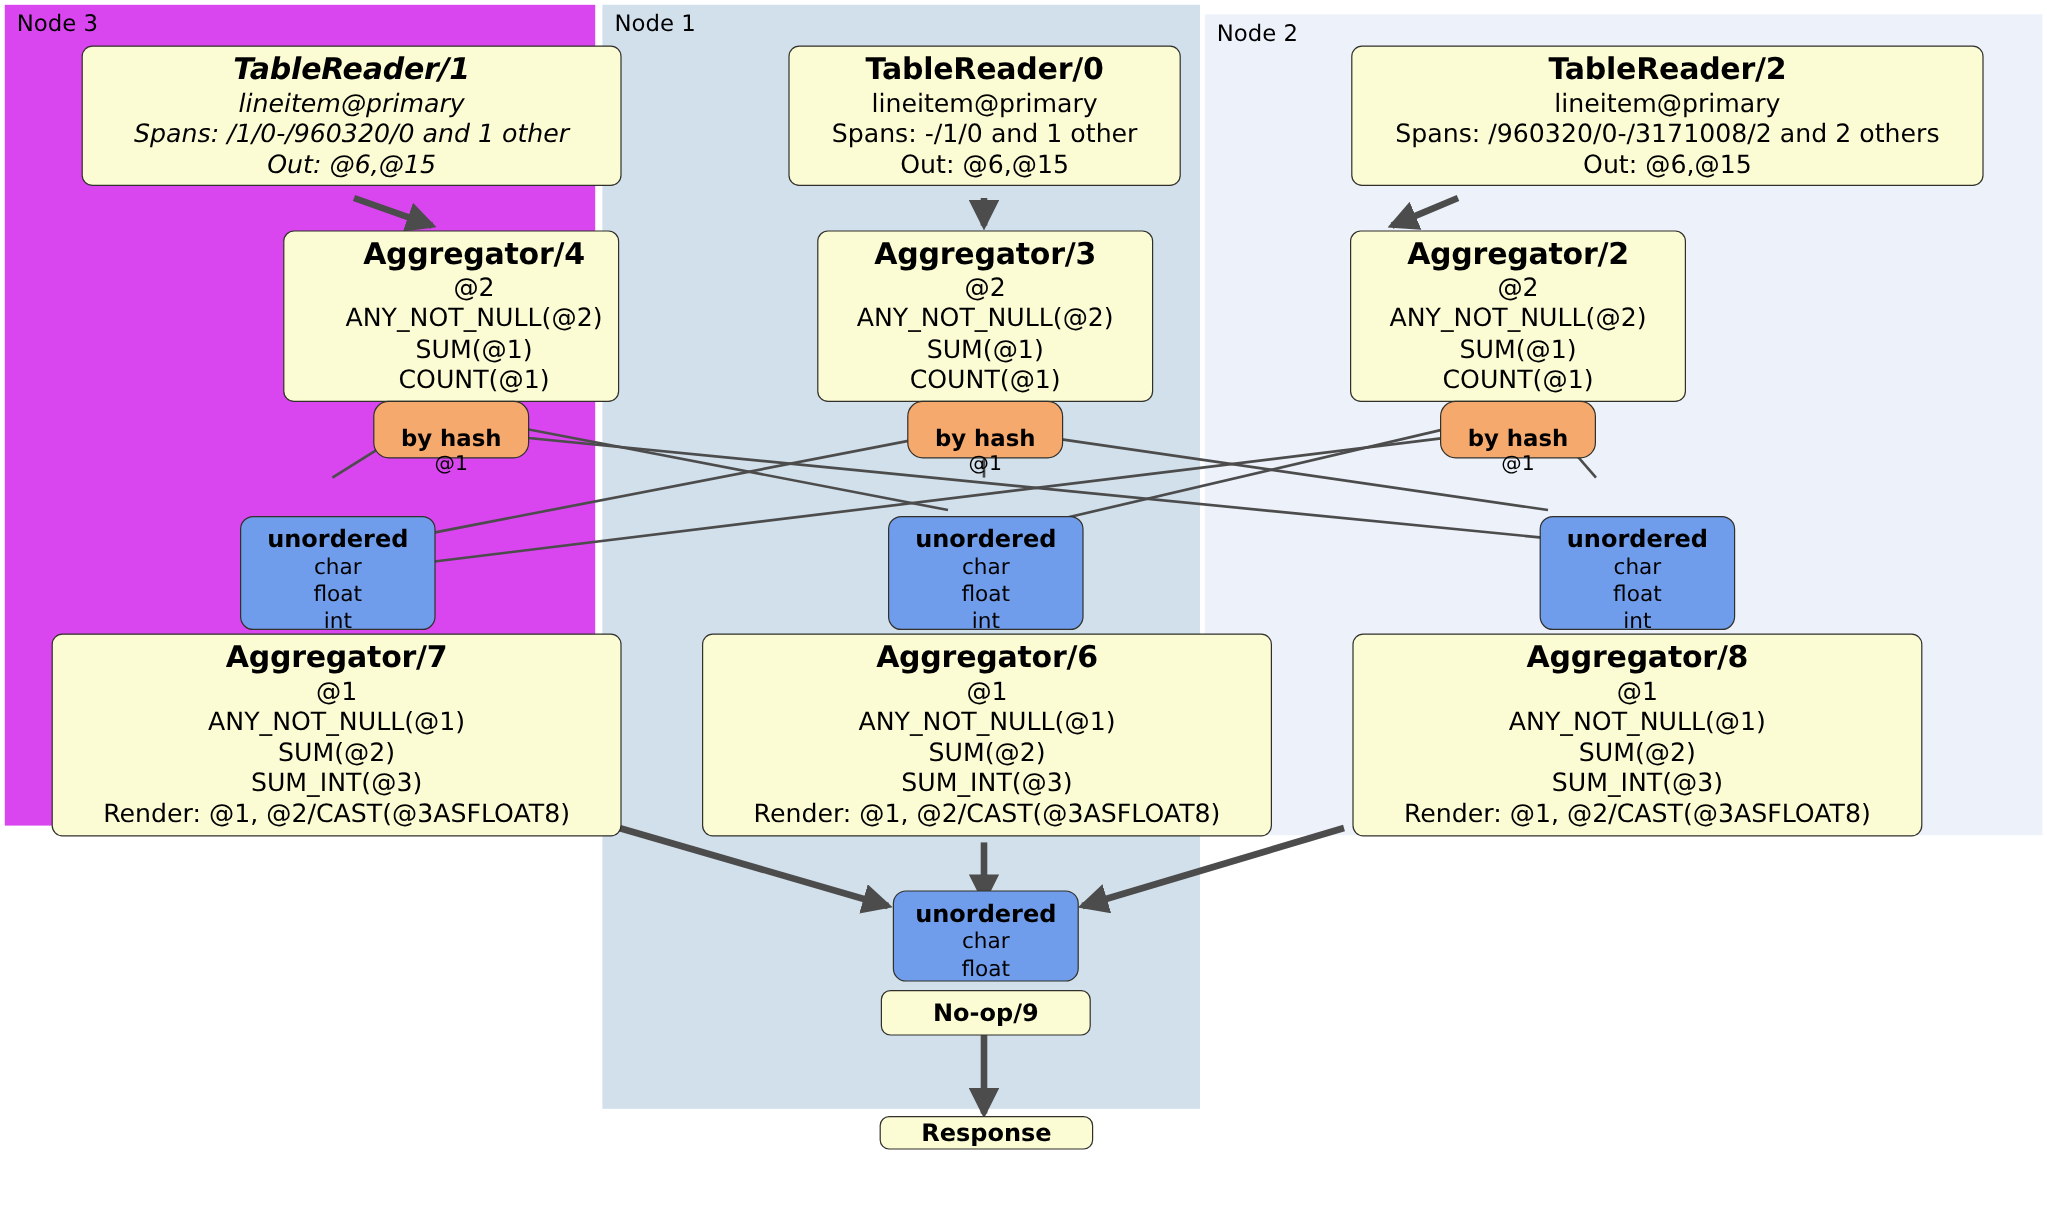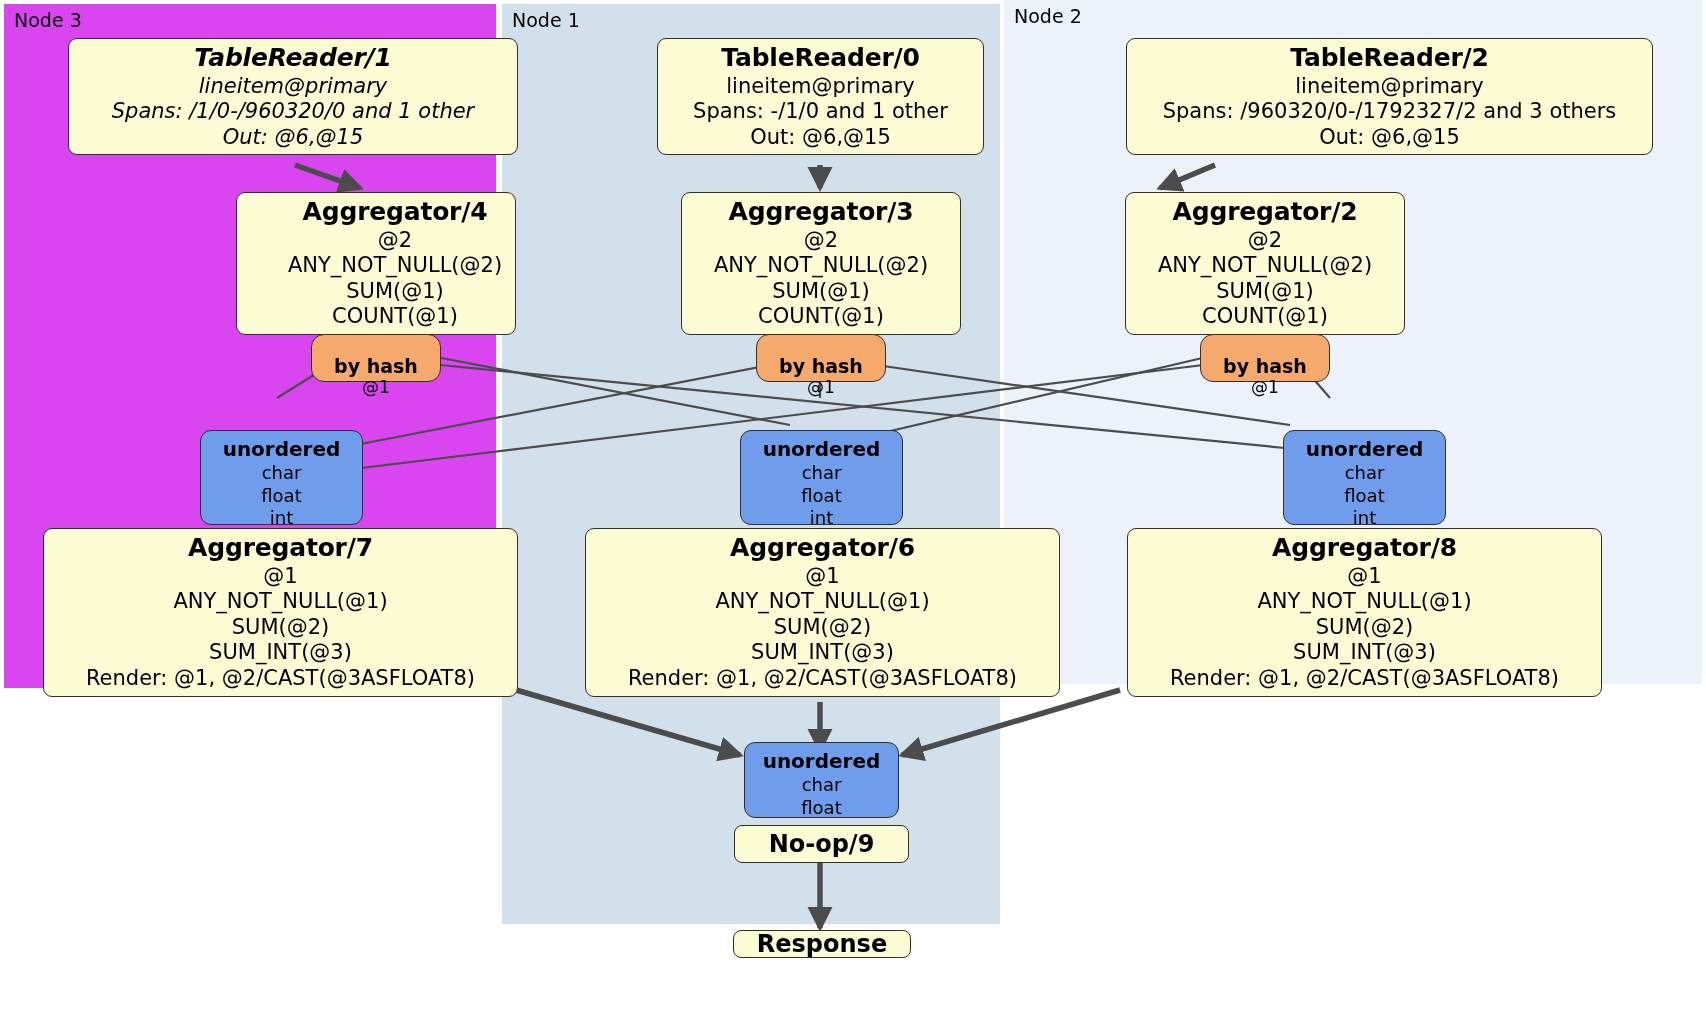--- a/index.html
+++ b/index.html
@@ -108,41 +108,41 @@
   .simple {
     background: #fbfbd4;
     border: 1.6px solid #31302b;
     border-radius: 8px;
     display: flex;
     align-items: center;
     justify-content: center;
   }
   .simple .title {
     font-weight: bold;
-    font-size: 24px;
+    font-size: 20px;
   }
 
   .z-top { z-index: 6; }
   .z-mid { z-index: 4; }
   .z-low { z-index: 2; }
 </style>
 </head>
 <body>
 
 <div id="canvas">
 
   <div class="region" style="left:4px; top:4px; width:492px; height:684px; background:#d946ef;">
     <span class="region-label">Node 3</span>
   </div>
 
   <div class="region" style="left:502px; top:4px; width:498px; height:920px; background:#d2e0eb;">
     <span class="region-label">Node 1</span>
   </div>
 
-  <div class="region" style="left:1004px; top:0; width:698px; height:684px; background:#ecf1fa;">
+  <div class="region" style="left:1004px; top:12px; width:698px; height:684px; background:#ecf1fa;">
     <span class="region-label">Node 2</span>
   </div>
 
   <svg id="edges" viewBox="0 0 1706 1016" xmlns="http://www.w3.org/2000/svg">
     <defs>
       <marker id="arrow-thin" viewBox="0 0 10 10" refX="9" refY="5" markerWidth="5.5" markerHeight="5.5" orient="auto-start-reverse">
         <path d="M 0 0 L 10 5 L 0 10 z" fill="#4c4c4c"></path>
       </marker>
       <marker id="arrow-thick" viewBox="0 0 10 10" refX="8.4" refY="5" markerWidth="4.6" markerHeight="4.6" orient="auto-start-reverse">
         <path d="M 0 0 L 10 5 L 0 10 z" fill="#4c4c4c"></path>
@@ -182,21 +182,21 @@
   <div class="gbox proc z-mid" style="left:657px; top:38px; width:327px;">
     <div class="title">TableReader/0</div>
     <div class="detail">lineitem@primary</div>
     <div class="detail">Spans: -/1/0 and 1 other</div>
     <div class="detail">Out: @6,@15</div>
   </div>
 
   <div class="gbox proc z-mid" style="left:1126px; top:38px; width:527px;">
     <div class="title">TableReader/2</div>
     <div class="detail">lineitem@primary</div>
-    <div class="detail">Spans: /960320/0-/1792327/2 and 3 others</div>
+    <div class="detail">Spans: /960320/0-/3171008/2 and 2 others</div>
     <div class="detail">Out: @6,@15</div>
   </div>
 
   <div class="gbox proc z-low" style="left:236px; top:192px; width:280px;padding-left:38px;">
     <div class="title">Aggregator/4</div>
     <div class="detail">@2</div>
     <div class="detail">ANY_NOT_NULL(@2)</div>
     <div class="detail">SUM(@1)</div>
     <div class="detail">COUNT(@1)</div>
   </div>

